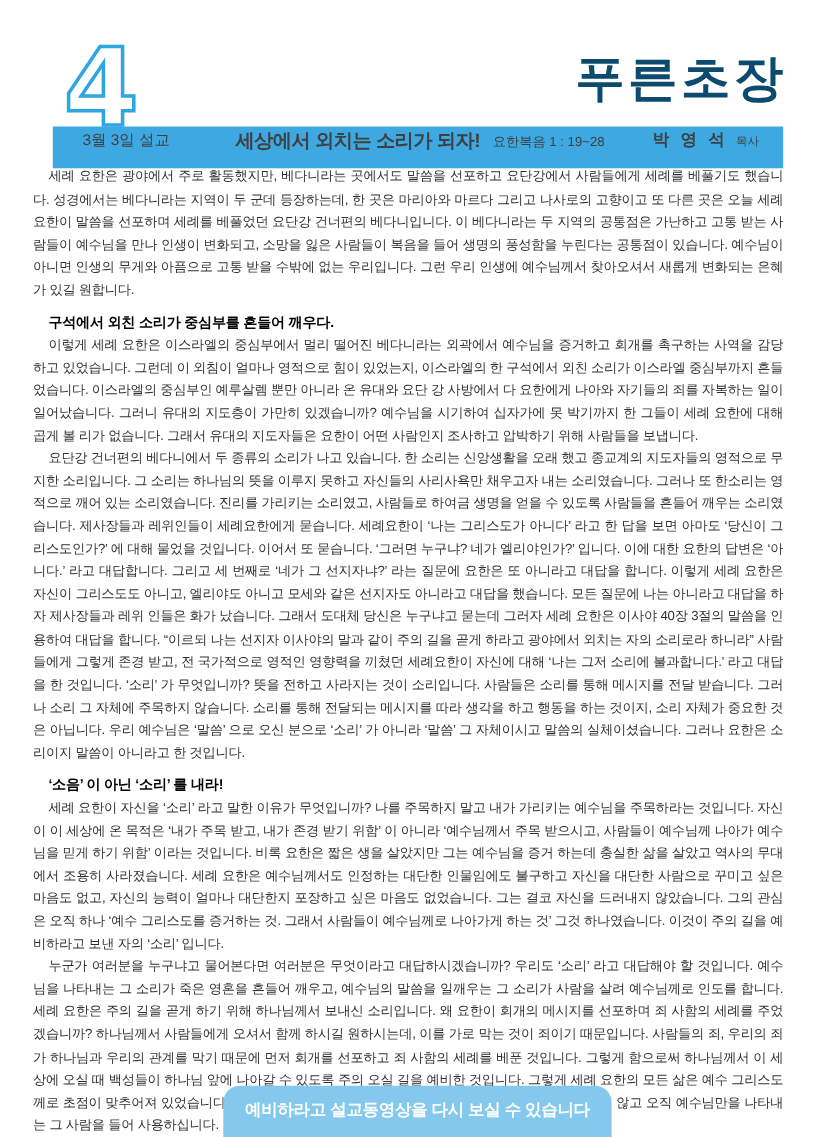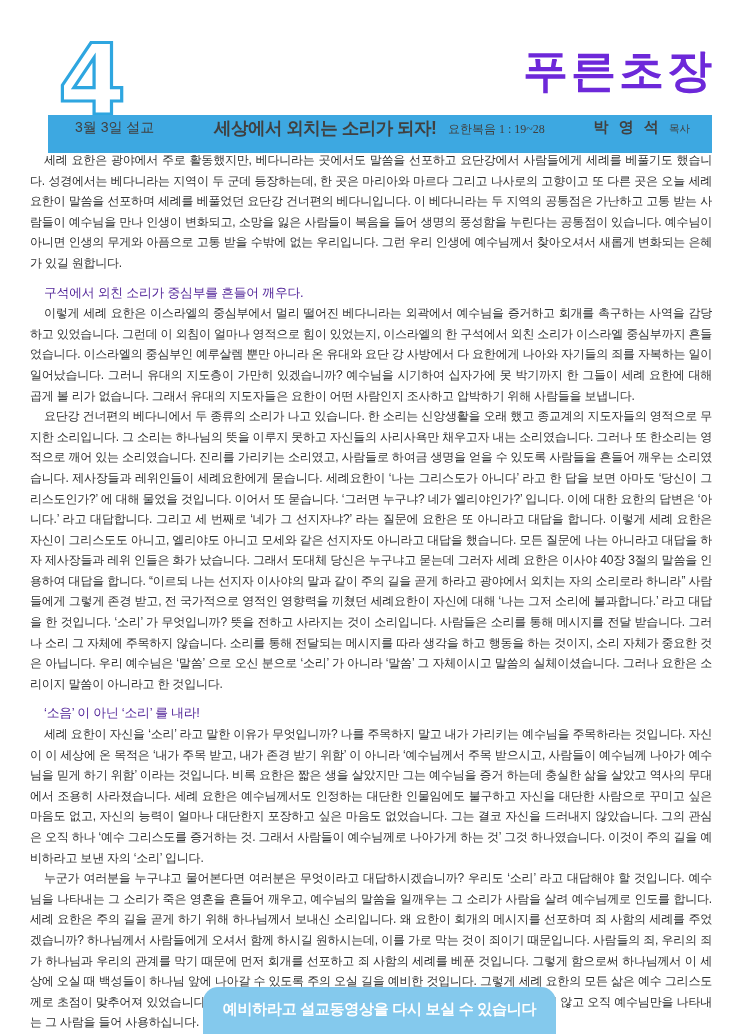--- a/index.html
+++ b/index.html
@@ -19,21 +19,21 @@
     top: 28px;
     width: 80px;
     height: 92px;
   }
   .masthead {
     position: absolute;
     top: 48px;
     right: 26px;
     font-size: 45px;
     font-weight: bold;
-    color: #6d28d9;
+    color: #0c4a6e;
     letter-spacing: 3px;
     line-height: 1;
   }
   .header-bar {
     position: absolute;
     left: 48px;
     top: 115px;
     width: 664px;
     height: 38px;
     background: #3da8e1;
@@ -52,21 +52,20 @@
     font-size: 17.5px;
     font-weight: bold;
     letter-spacing: -0.5px;
     text-align: center;
   }
   .header-bar .scripture {
     position: absolute;
     left: 400px;
     top: 6px;
     font-size: 12px;
-    font-family: Liberation Serif, serif;
   }
   .header-bar .preacher {
     position: absolute;
     right: 22px;
     top: 3px;
     font-size: 15px;
     font-weight: bold;
     letter-spacing: 3px;
   }
   .header-bar .preacher-title {
@@ -89,22 +88,22 @@
     letter-spacing: -0.2px;
   }
   .para {
     margin: 0;
     text-indent: 14px;
   }
   .sec-heading {
     margin: 9px 0 0 0;
     padding-left: 14px;
     font-size: 12.8px;
-    font-weight: normal;
-    color: #4c1d95;
+    font-weight: bold;
+    color: #000000;
   }
 
   
   .footer-notice {
     position: absolute;
     left: 203px;
     top: 987px;
     width: 353px;
     height: 70px;
     background: #84c9ed;

